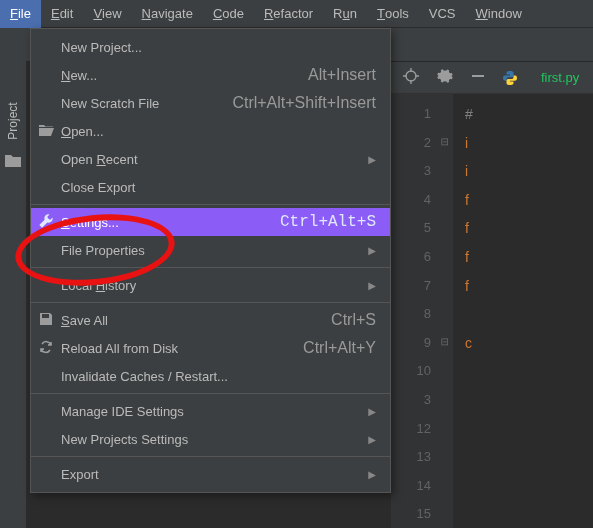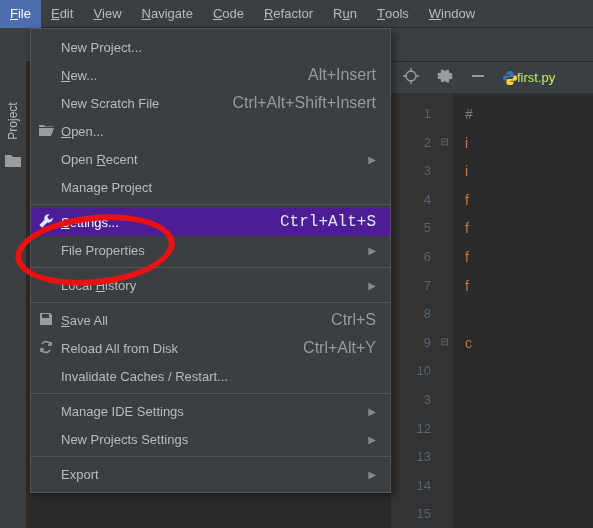--- a/index.html
+++ b/index.html
@@ -8,53 +8,54 @@
 .menubar-item { padding:0 10px; height:28px; display:flex; align-items:center; cursor:default; }
 .menubar-item.active { background:#4b6eaf; color:#fff; }
 .mnemonic { text-decoration:underline; }
 .project-tab { position:absolute; left:0; top:28px; width:26px; height:500px; background:#3c3f41; }
 .project-label { transform:rotate(-90deg); transform-origin:center; position:absolute; top:86px; left:-18px; font-size:12px; color:#bbb; width:62px; text-align:center; }
 .project-icon { position:absolute; top:125px; left:5px; color:#bbb; }
 .toolbar-strip { position:absolute; left:26px; top:28px; right:0; height:34px; background:#3c3f41; border-bottom:1px solid #282828; display:flex; align-items:center; padding:0 8px; gap:10px; }
 .toolbar-strip .label { font-size:13px; font-weight:bold; color:#ccc; }
 .right-tools { position:absolute; right:0; top:62px; height:32px; display:flex; align-items:center; gap:18px; padding:0 12px; background:#3c3f41; width:202px; border-bottom:1px solid #323232; }
 .right-tools .icn { color:#aaa; }
-.file-tab { display:flex; align-items:center; gap:0; font-size:13px; color:#bef264; }
+.file-tab { display:flex; align-items:center; gap:24px; font-size:13px; color:#22c55e; }
 .py-ico { width:14px; height:14px; }
 .editor { position:absolute; left:391px; top:94px; right:0; bottom:0; background:#2b2b2b; display:flex; }
 .gutter { width:62px; background:#313335; text-align:right; padding:6px 22px 6px 4px; font-family:Consolas,monospace; font-size:13px; color:#606366; line-height:28.6px; position:relative; }
 .gutter .ln { height:28.6px; }
 .code { flex:1; padding:6px 0 6px 12px; font-family:Consolas,monospace; font-size:14px; line-height:28.6px; color:#a9b7c6; overflow:hidden; }
 .code .row { height:28.6px; white-space:pre; }
 .kw { color:#cc7832; }
 .cm { color:#808080; }
 .fold { position:absolute; right:4px; color:#6a6a6a; font-size:10px; }
 .dropdown { position:absolute; left:30px; top:28px; width:361px; background:#3c3f41; border:1px solid #555; box-shadow:3px 3px 8px rgba(0,0,0,.4); z-index:10; padding:4px 0; }
 .mi { height:28px; display:flex; align-items:center; padding:0 14px 0 30px; font-size:13px; color:#bbb; position:relative; cursor:default;text-align:right; }
-.mi.highlight { background:#4c1d95; color:#fff; }
+.mi.highlight { background:#8b5cf6; color:#fff; }
 .mi .shortcut { margin-left:auto; color:#999; font-size:16px; }
 .mi.highlight .shortcut { color:#e0e8ff;font-family:Liberation Mono, monospace; }
 .mi .sub { margin-left:auto; color:#888; font-size:10px; }
 .mi .lefticon { position:absolute; left:7px; width:16px; text-align:center; color:#9c9c9c; }
 .mi.highlight .lefticon { color:#e0e8ff; }
 .sep { height:1px; background:#555; margin:3px 0; }
 .circle-anno { position:absolute; left:15px; top:215px; width:160px; height:70px; border:6px solid #e81212; border-radius:50%; z-index:20; pointer-events:none; transform:rotate(-6deg); }
 </style>
 </head>
 <body>
 
 <div class="menubar">
     <div class="menubar-item active"><span class="mnemonic">F</span>ile</div>
     <div class="menubar-item"><span class="mnemonic">E</span>dit</div>
     <div class="menubar-item"><span class="mnemonic">V</span>iew</div>
     <div class="menubar-item"><span class="mnemonic">N</span>avigate</div>
     <div class="menubar-item"><span class="mnemonic">C</span>ode</div>
     <div class="menubar-item"><span class="mnemonic">R</span>efactor</div>
     <div class="menubar-item">R<span class="mnemonic">u</span>n</div>
     <div class="menubar-item"><span class="mnemonic">T</span>ools</div>
+    <div class="menubar-item">VCS</div>
     <div class="menubar-item"><span class="mnemonic">W</span>indow</div>
   </div>
 
 <div class="project-tab">
   <div class="project-label">Project</div>
   <span class="project-icon">
     <svg width="16" height="13" viewBox="0 0 16 13">
         <path fill="#9c9c9c" d="M0 1h6l2 2h8v10H0z"></path>
       </svg>
   </span>
@@ -145,21 +146,21 @@
       <span class="lefticon"><svg width="15" height="12" viewBox="0 0 15 12">
           <path fill="#9c9c9c" d="M0 1h5l1.5 1.5H14V3H0zM0 4h11l4 0-3 8H0z"></path>
         </svg></span>
       <span><span class="mnemonic">O</span>pen...</span>
     </div>
     <div class="mi">
       <span>Open <span class="mnemonic">R</span>ecent</span>
       <span class="sub">▶</span>
     </div>
     <div class="mi">
-      <span>Manage Project</span>
+      <span>Close Export</span>
     </div>
     <div class="sep"></div>
     <div class="mi highlight">
       <span class="lefticon"><svg width="14" height="14" viewBox="0 0 14 14" fill="currentColor">
           <path d="M13.5 3.5a4 4 0 01-5.2 4.9L3 13.7 0.3 11 5.6 5.7A4 4 0 0110.5.5l-2.2 2.2 1 2 2 1z"></path>
         </svg></span>
       <span><span class="mnemonic">S</span>ettings...</span>
       <span class="shortcut">Ctrl+Alt+S</span>
     </div>
     <div class="mi">

